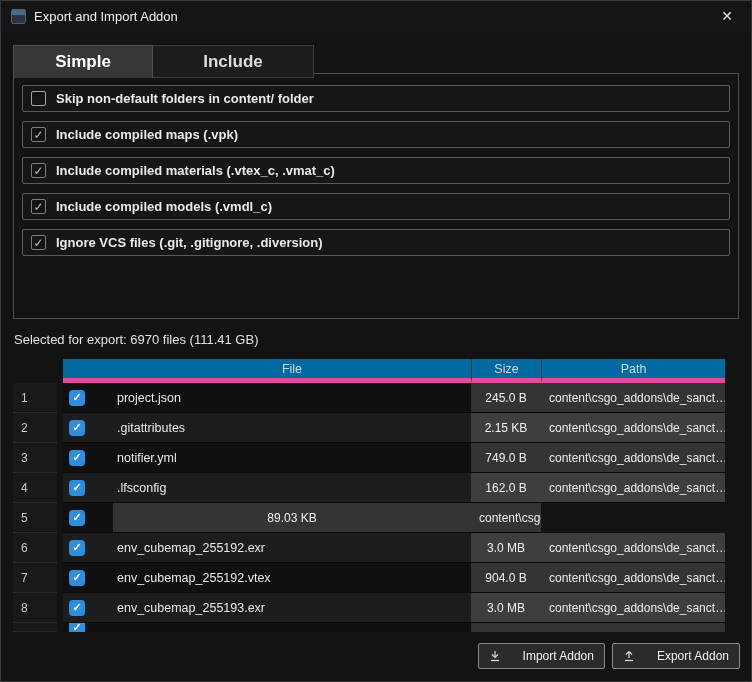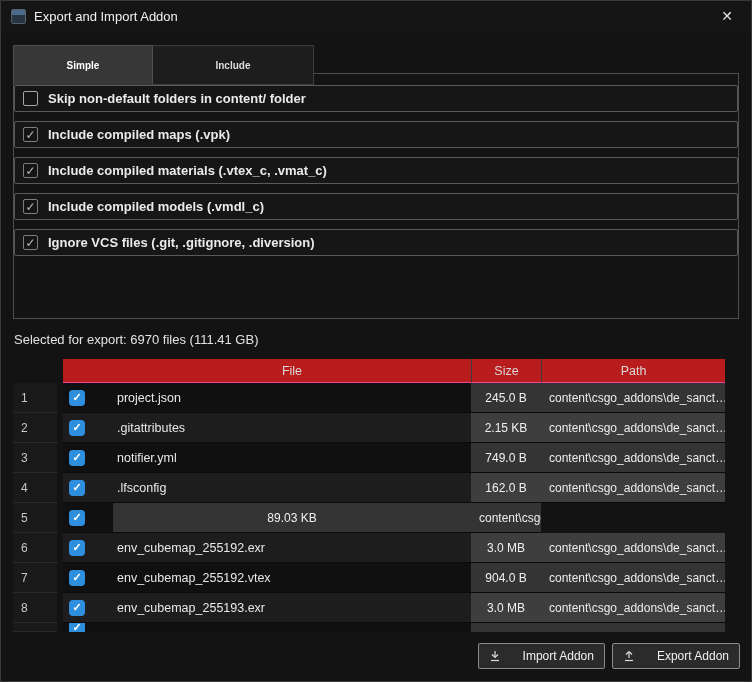--- a/index.html
+++ b/index.html
@@ -43,45 +43,45 @@
 
   
   .tabbar {
     display: flex;
     margin: 14px 12px 0 12px;
     height: 29px;
     position: relative;
     z-index: 2;
   }
   .tab {
-    height: 40px;
+    height: 33px;
     display: flex;
     align-items: center;
     justify-content: center;
-    font-size: 10px;
+    font-size: 17px;
     font-weight: 700;
     color: #dcdcdc;
     border: 1px solid #3d3d3d;
     background: #1d1d1d;
   }
   .tab.simple { width: 140px; }
   .tab.advanced { width: 161px; border-left: none; }
   .tab.active {
     background: #373737;
     border-color: #4f4f4f;
     border-bottom: none;
     color: #ffffff;
   }
 
   
   .panel {
     margin: -1px 12px 0 12px;
     border: 1px solid #4f4f4f;
     height: 246px;
-    padding: 11px 0;
+    padding: 11px 8px;
     background: #131313;
     position: relative;
     z-index: 1;
   }
   .option-row {
     border: 1px solid #5a5a5a;
     border-radius: 2px;
     background: #161616;
     height: 27px;
     display: flex;
@@ -116,27 +116,27 @@
   }
 
   
   .filetable { margin-left: 12px; width: 712px; }
   .trow, .thead {
     display: grid;
     grid-template-columns: 44px 6px 50px 358px 70px 184px;
   }
   .thead { height: 24px; }
   .thead .hc {
-    background: #b91c1c;
+    background: #0369a1;
     color: #d8d8d8;
     font-size: 12.5px;
     display: flex;
     align-items: center;
     justify-content: center;
-    border-bottom: 1px solid #ec4899;
+    border-bottom: 5px solid #ec4899;
   }
   .thead .hc.blank { background: transparent; border-bottom: none; }
   .thead .hc.sep { border-left: 1px solid #3c3c3c; }
 
   .trow { height: 30px; }
   .trow .cell {
     display: flex;
     align-items: center;
     overflow: hidden;
     white-space: nowrap;

